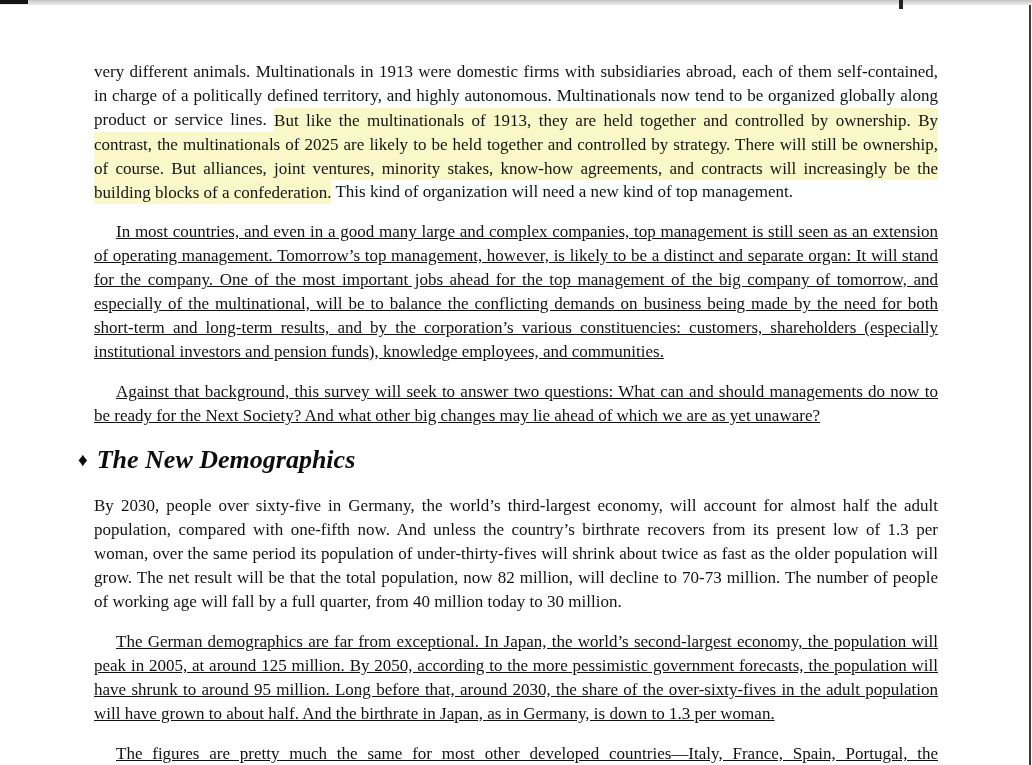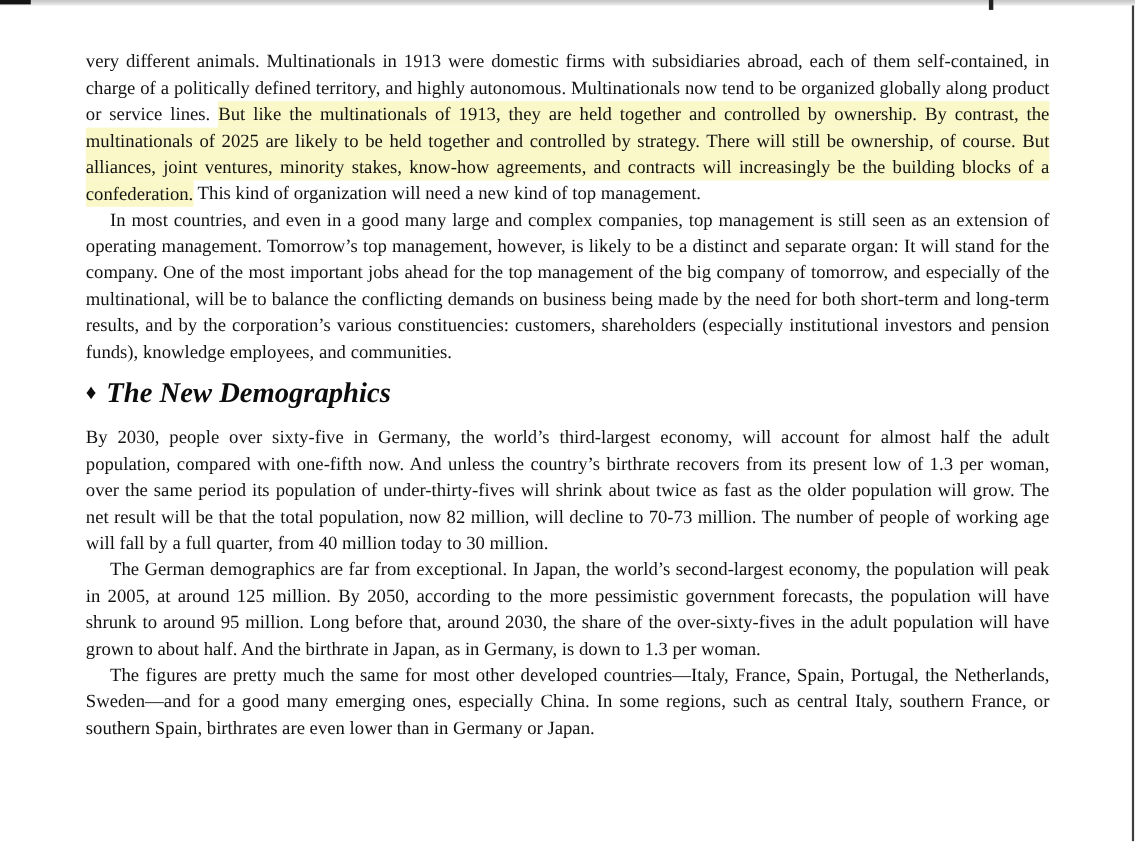--- a/index.html
+++ b/index.html
@@ -43,25 +43,25 @@
   .text-block {
     position: absolute;
     left: 78px; top: 44px;
     width: 876px;
     color: #121212;
     font-size: 17px;
     line-height: 24px;
     text-align: justify;
   }
   .para {
-    margin: 0;
+    margin: 16px;
     padding: 0;
     text-indent: 0;
   }
-  .para.indent { text-indent: 22px; }
+  .para.indent { text-indent: 22px; text-decoration: underline; }
   .para.force-justify { text-align-last: justify; }
   mark.hl {
     background: var(--highlight, #faf8c8);
     color: inherit;
     padding: 2.5px 0;
     box-decoration-break: clone;
     -webkit-box-decoration-break: clone;
   }
   h2.section-heading {
     margin: 9px 0 10px 0;
@@ -90,20 +90,21 @@
   <div class="top-left-artifact"></div>
   <div class="top-tick-artifact"></div>
   <div class="right-edge"></div>
 
   <main class="text-block">
 
     <p class="para"><span>very different animals. Multinationals in 1913 were domestic firms with subsidiaries abroad, each of them self-contained, in charge of a politically defined territory, and highly autonomous. Multinationals now tend to be organized globally along product or service lines. </span><mark class="hl">But like the multinationals of 1913, they are held together and controlled by ownership. By contrast, the multinationals of 2025 are likely to be held together and controlled by strategy. There will still be ownership, of course. But alliances, joint ventures, minority stakes, know-how agreements, and contracts will increasingly be the building blocks of a confederation.</mark><span> This kind of organization will need a new kind of top management.</span></p>
 
     <p class="para indent">In most countries, and even in a good many large and complex companies, top management is still seen as an extension of operating management. Tomorrow’s top management, however, is likely to be a distinct and separate organ: It will stand for the company. One of the most important jobs ahead for the top management of the big company of tomorrow, and especially of the multinational, will be to balance the conflicting demands on business being made by the need for both short-term and long-term results, and by the corporation’s various constituencies: customers, shareholders (especially institutional investors and pension funds), knowledge employees, and communities.</p>
 
+    <p class="para indent">Against that background, this survey will seek to answer two questions: What can and should managements do now to be ready for the Next Society? And what other big changes may lie ahead of which we are as yet unaware?</p>
 
     <h2 class="section-heading"><span class="diamond">♦</span><span>The New Demographics</span></h2>
 
     <p class="para">By 2030, people over sixty-five in Germany, the world’s third-largest economy, will account for almost half the adult population, compared with one-fifth now. And unless the country’s birthrate recovers from its present low of 1.3 per woman, over the same period its population of under-thirty-fives will shrink about twice as fast as the older population will grow. The net result will be that the total population, now 82 million, will decline to 70-73 million. The number of people of working age will fall by a full quarter, from 40 million today to 30 million.</p>
 
     <p class="para indent">The German demographics are far from exceptional. In Japan, the world’s second-largest economy, the population will peak in 2005, at around 125 million. By 2050, according to the more pessimistic government forecasts, the population will have shrunk to around 95 million. Long before that, around 2030, the share of the over-sixty-fives in the adult population will have grown to about half. And the birthrate in Japan, as in Germany, is down to 1.3 per woman.</p>
 
     <p class="para indent">The figures are pretty much the same for most other developed countries—Italy, France, Spain, Portugal, the Netherlands, Sweden—and for a good many emerging ones, especially China. In some regions, such as central Italy, southern France, or southern Spain, birthrates are even lower than in Germany or Japan.</p>
 
 

